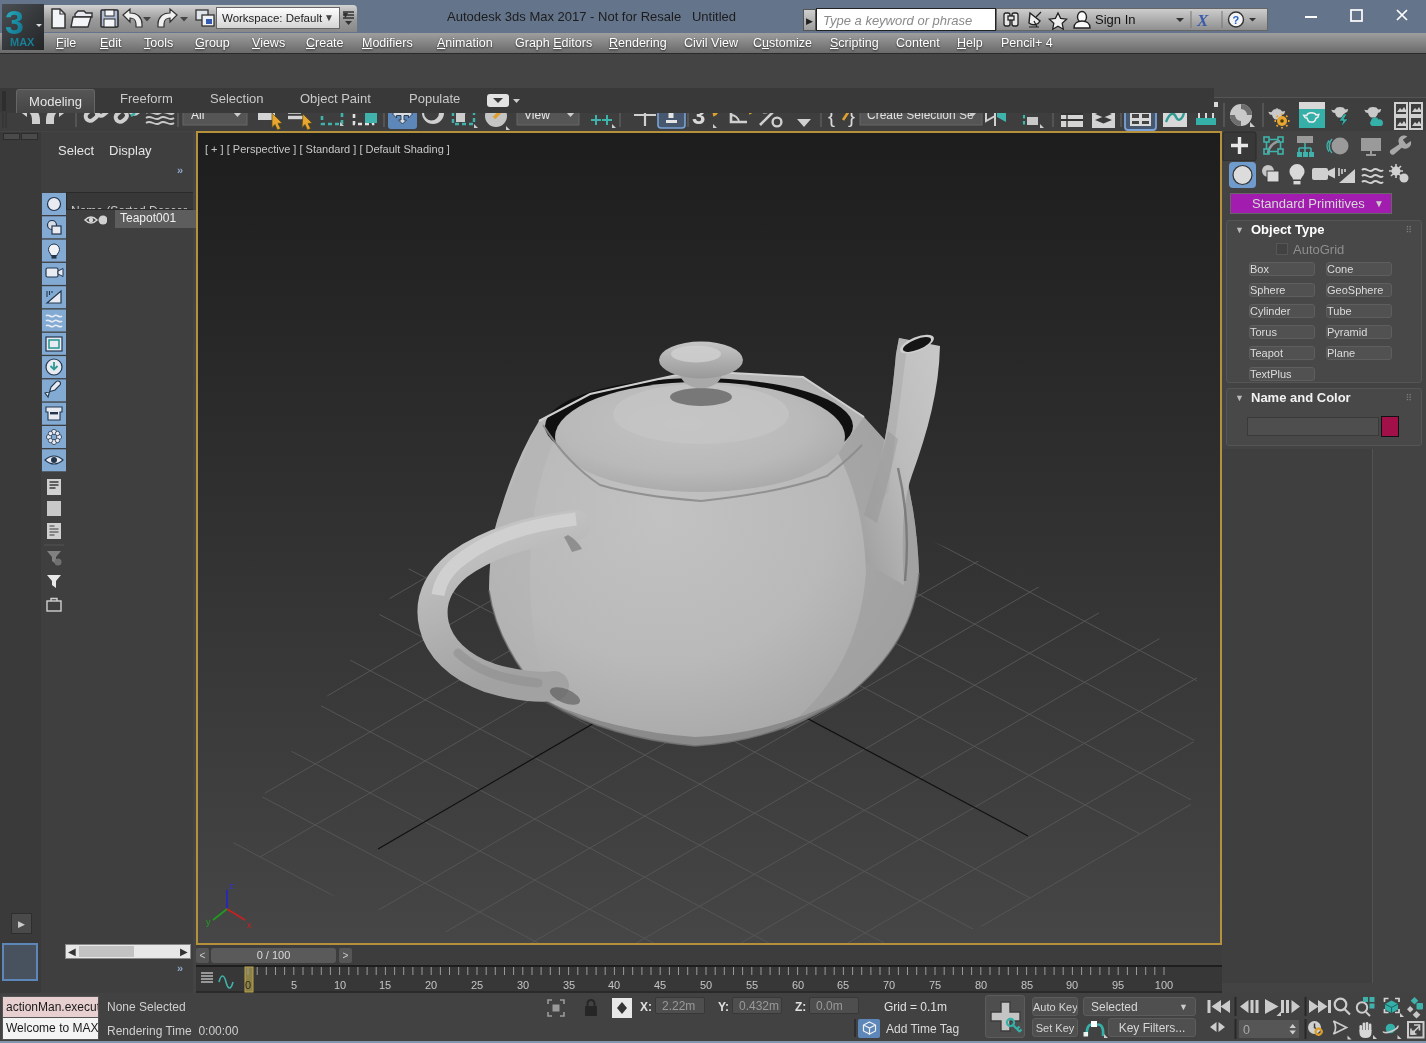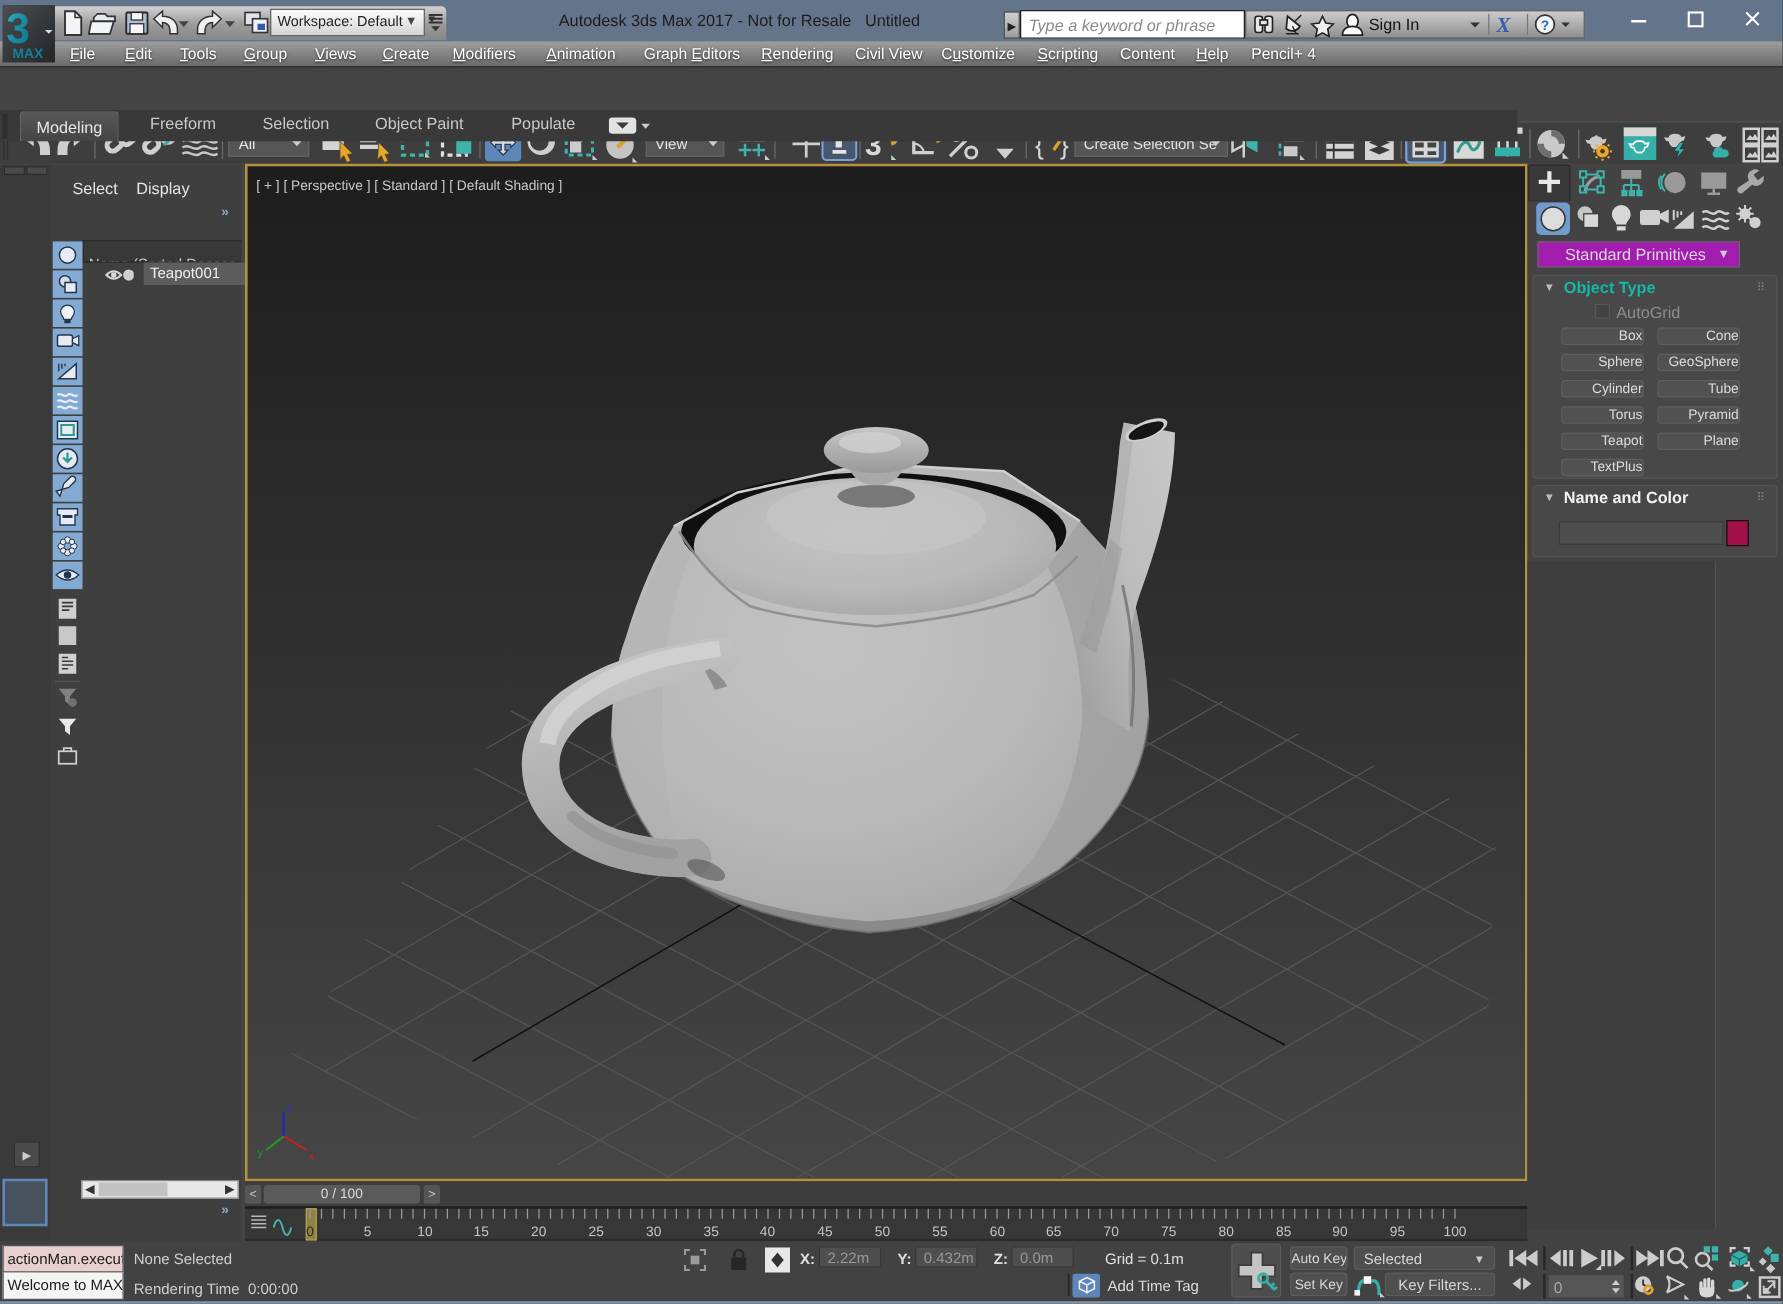--- a/index.html
+++ b/index.html
@@ -27,21 +27,21 @@
 #viewport { left:196px; top:131px; width:1026px; height:814px; background:linear-gradient(#1d1d1d,#464646); border:2px solid #b5913c; }
 #vplabel { left:7px; top:10px; color:#c8c8c8; font-size:11px; }
 
 #timeslider { left:196px; top:945px; width:1026px; height:20px; background:#3d3d3d; }
 #trackbar { left:196px; top:965px; width:1026px; height:28px; background:#373737; border-bottom:2px solid #2a2a2a; }
 
 #cmdpanel { left:1222px; top:131px; width:204px; height:862px; background:#434343; }
 
 #statusbar { left:0; top:993px; width:1426px; height:50px; background:#424242; border-bottom:2px solid #8296ab; }
 .fld { position:absolute; background:#4e4e4e; border:1px solid #383838; border-radius:2px; color:#999; font-size:12px; }
-.otb { position:absolute; width:66px; height:14px; background:#515151; border:1px solid #5e5e5e; border-radius:3px; color:#dcdcdc; font-size:11px; text-align:right; line-height:13px; }
+.otb { position:absolute; width:66px; height:14px; background:#515151; border:1px solid #5e5e5e; border-radius:3px; color:#dcdcdc; font-size:11px; text-align:left; line-height:13px; }
 .btn { position:absolute; background:#4f4f4f; border:1px solid #5c5c5c; border-radius:3px; color:#d6d6d6; font-size:12px; text-align:center; }
 </style>
 </head>
 <body>
 <div id="app">
   <div id="titlebar" class="abs"></div>
   <div id="qatbar" class="abs"></div>
   <div id="titletext" class="abs">Autodesk 3ds Max 2017 - Not for Resale&nbsp;&nbsp;&nbsp;Untitled</div>
 
   <svg class="abs" style="left:44px;top:5px" width="313" height="27" viewBox="0 0 313 27">
@@ -780,21 +780,21 @@
           <g stroke="#d0d0d0" stroke-width="1.6">
             <path d="M11 3 v3 M11 14 v3 M4 10 h3 M15 10 h3 M6 5 l2 2 M14 13 l2 2 M6 15 l2 -2 M14 7 l2 -2"></path>
           </g>
         </g>
     </svg>
 
     <div class="abs" style="left:8px;top:62px;width:162px;height:21px;background:#a21caf;border:1px solid #666;color:#d8d8d8;font-size:13px;line-height:20px;padding-left:21px">Standard Primitives<span style="position:absolute;right:7px;color:#ccc;font-size:10px">▼</span></div>
 
     <div class="abs" style="left:4px;top:89px;width:196px;height:163px;background:#484848;border:1px solid #555;border-radius:3px">
       <div class="abs" style="left:8px;top:4px;color:#bbb;font-size:9px">▼</div>
-      <div class="abs" style="left:24px;top:1px;color:#14b8a6;font-size:13px;font-weight:bold">Object Type</div>
+      <div class="abs" style="left:24px;top:1px;color:#ffffff;font-size:13px;font-weight:bold">Object Type</div>
       <div class="abs" style="right:8px;top:4px;color:#7e7e7e;font-size:9px;letter-spacing:1px">⠿</div>
       <div class="abs" style="left:49px;top:22px;width:12px;height:12px;background:#424242;border:1px solid #565656"></div>
       <div class="abs" style="left:66px;top:21px;color:#8e8e8e;font-size:13px">AutoGrid</div>
     </div>
     <div id="otbuttons">
       <div class="otb" style="left:27px;top:131px">Box</div>
       <div class="otb" style="left:104px;top:131px">Cone</div>
       <div class="otb" style="left:27px;top:152px">Sphere</div>
       <div class="otb" style="left:104px;top:152px">GeoSphere</div>
       <div class="otb" style="left:27px;top:173px">Cylinder</div>

